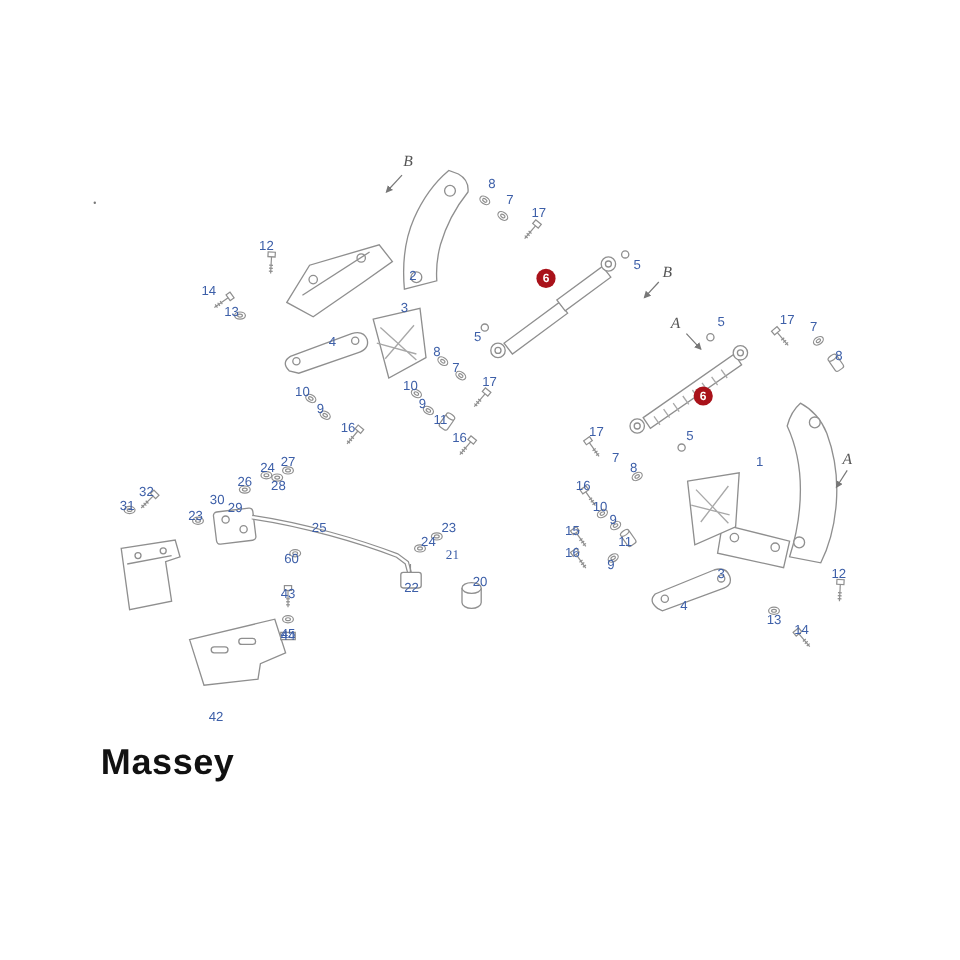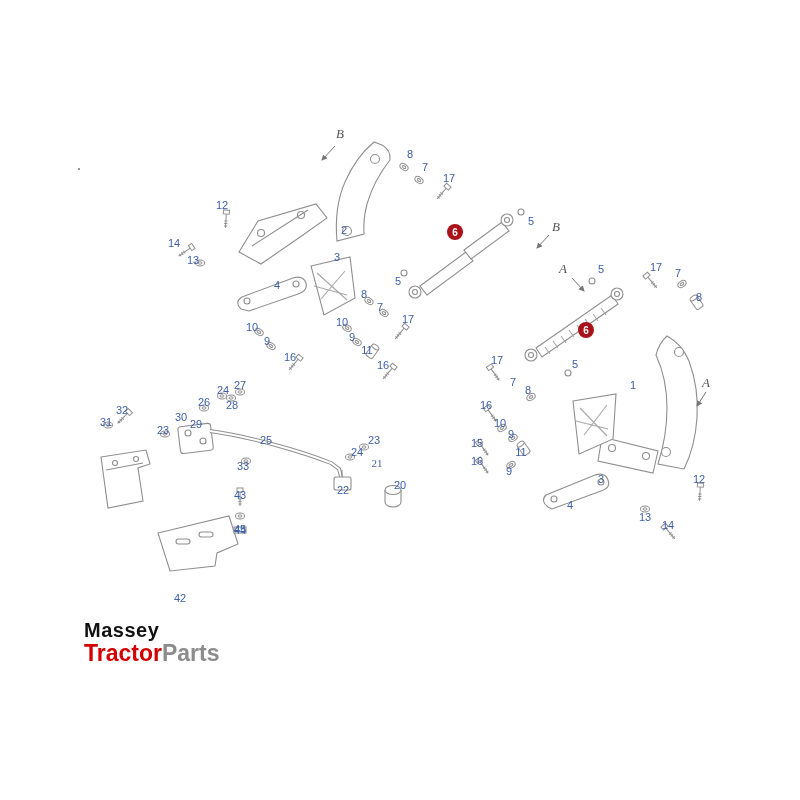--- a/index.html
+++ b/index.html
@@ -8,21 +8,21 @@
   .stage svg{position:absolute;left:0;top:0;}
   #label-layer{position:absolute;left:0;top:0;width:800px;height:800px;pointer-events:none;}
   .part-label{position:absolute;transform:translate(-50%,-50%);font-size:11px;color:#3d5fa8;
               font-family:"Liberation Sans",sans-serif;white-space:nowrap;}
   .view-letter{position:absolute;transform:translate(-50%,-50%);font-size:13px;color:#555;
                font-family:"Liberation Serif",serif;font-style:italic;}
   .callout{position:absolute;transform:translate(-50%,-50%);width:16px;height:16px;border-radius:50%;
            background:#a9121a;color:#fff;font-size:10px;font-weight:bold;
            display:flex;align-items:center;justify-content:center;}
   .logo{position:absolute;left:84px;top:620px;line-height:1.05;}
-  .logo-massey{font-size:20px;font-weight:bold;color:#111;letter-spacing:.5px;}
+  .logo-massey{font-size:30px;font-weight:bold;color:#111;letter-spacing:.5px;}
   .logo-line2{font-size:23px;font-weight:bold;}
   .logo-tractor{color:#d40000;}
   .logo-parts{color:#8c8c8c;}
 </style>
 </head>
 <body>
 
 <div class="stage">
 
   <svg width="800" height="800" viewBox="0 0 800 800">
@@ -220,38 +220,35 @@
       <div class="part-label" style="left: 223px; top: 390px;">24</div>
       <div class="part-label" style="left: 240px; top: 385px;">27</div>
       <div class="part-label" style="left: 204px; top: 402px;">26</div>
       <div class="part-label" style="left: 232px; top: 405px;">28</div>
       <div class="part-label" style="left: 181px; top: 417px;">30</div>
       <div class="part-label" style="left: 122px; top: 410px;">32</div>
       <div class="part-label" style="left: 106px; top: 422px;">31</div>
       <div class="part-label" style="left: 163px; top: 430px;">23</div>
       <div class="part-label" style="left: 196px; top: 424px;">29</div>
       <div class="part-label" style="left: 266px; top: 440px; text-align: right;">25</div>
-      <div class="part-label" style="left: 243px; top: 466px;">33</div>
+      <div class="part-label" style="left: 243px; top: 466px;">60</div>
       <div class="part-label" style="left: 374px; top: 440px;">23</div>
       <div class="part-label" style="left: 357px; top: 452px;">24</div>
       <div class="part-label" style="left: 377px; top: 463px; font-family: Liberation Serif, serif;">21</div>
       <div class="part-label" style="left: 343px; top: 490px;">22</div>
       <div class="part-label" style="left: 400px; top: 485px;">20</div>
       <div class="part-label" style="left: 240px; top: 495px; text-align: center;">43</div>
       <div class="part-label" style="left: 240px; top: 529px;">45</div>
       <div class="part-label" style="left: 240px; top: 530px;">44</div>
       <div class="part-label" style="left: 180px; top: 550px; margin-top: 48px;">42</div>
       <div class="view-letter" style="left: 340px; top: 134px;">B</div>
       <div class="view-letter" style="left: 556px; top: 227px;">B</div>
       <div class="view-letter" style="left: 563px; top: 269px;">A</div>
       <div class="view-letter" style="left: 706px; top: 383px;">A</div>
       <div class="callout" style="left: 455px; top: 232px;">6</div>
       <div class="callout" style="left: 586px; top: 330px;">6</div>
     </div>
 
   <div class="logo">
     <div class="logo-massey">Massey</div>
-    <div class="logo-line2">
-      <span class="logo-tractor">Tractor</span><span class="logo-parts">Parts</span>
-    </div>
   </div>
 
 </div>
 
 </body></html>

